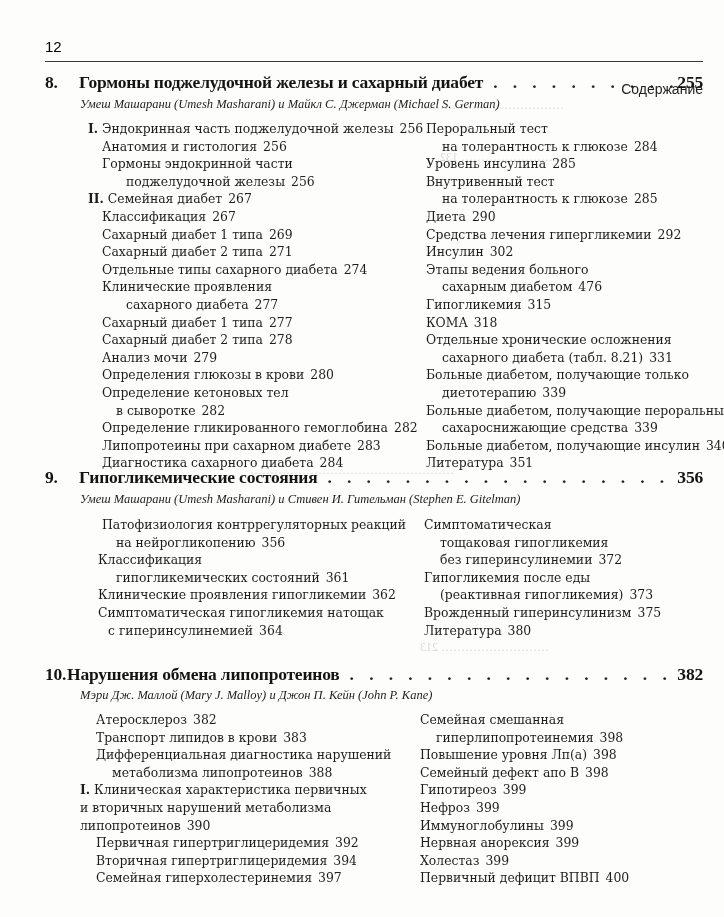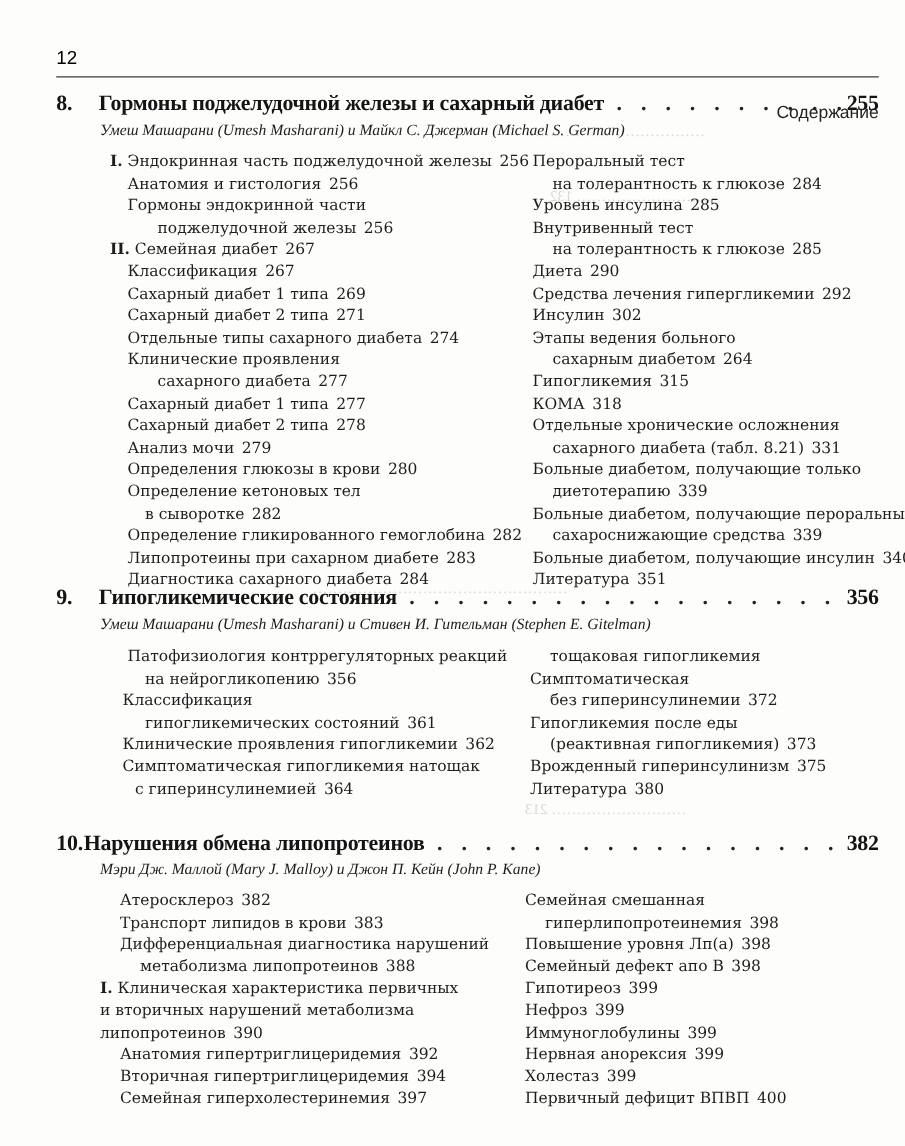--- a/index.html
+++ b/index.html
@@ -115,21 +115,21 @@
   <div class="col" style="left:426px; top:120px;">
     <div class="e i0"><span>Пероральный тест</span></div>
     <div class="e i1" style="padding-left:16px;"><span>на толерантность к глюкозе</span><span class="pg">284</span></div>
     <div class="e i0"><span>Уровень инсулина</span><span class="pg">285</span></div>
     <div class="e i0"><span>Внутривенный тест</span></div>
     <div class="e i1" style="padding-left:16px;"><span>на толерантность к глюкозе</span><span class="pg">285</span></div>
     <div class="e i0"><span>Диета</span><span class="pg">290</span></div>
     <div class="e i0"><span>Средства лечения гипергликемии</span><span class="pg">292</span></div>
     <div class="e i0"><span>Инсулин</span><span class="pg">302</span></div>
     <div class="e i0"><span>Этапы ведения больного</span></div>
-    <div class="e i1" style="padding-left:16px;"><span>сахарным диабетом</span><span class="pg">264</span></div>
+    <div class="e i1" style="padding-left:16px;"><span>сахарным диабетом</span><span class="pg">476</span></div>
     <div class="e i0"><span>Гипогликемия</span><span class="pg">315</span></div>
     <div class="e i0"><span>КОМА</span><span class="pg">318</span></div>
     <div class="e i0"><span>Отдельные хронические осложнения</span></div>
     <div class="e i1" style="padding-left:16px;"><span>сахарного диабета (табл. 8.21)</span><span class="pg">331</span></div>
     <div class="e i0"><span>Больные диабетом, получающие только</span></div>
     <div class="e i1" style="padding-left:16px;"><span>диетотерапию</span><span class="pg">339</span></div>
     <div class="e i0"><span>Больные диабетом, получающие пероральные</span></div>
     <div class="e i1" style="padding-left:16px;"><span>сахароснижающие средства</span><span class="pg">339</span></div>
     <div class="e i0"><span>Больные диабетом, получающие инсулин</span><span class="pg">340</span></div>
     <div class="e i0"><span>Литература</span><span class="pg">351</span></div>
@@ -147,22 +147,22 @@
     <div class="e i1"><span>Патофизиология контррегуляторных реакций</span></div>
     <div class="e i2" style="padding-left:28px;"><span>на нейрогликопению</span><span class="pg">356</span></div>
     <div class="e i1" style="padding-left:10px;"><span>Классификация</span></div>
     <div class="e i2" style="padding-left:28px;"><span>гипогликемических состояний</span><span class="pg">361</span></div>
     <div class="e i1" style="padding-left:10px;"><span>Клинические проявления гипогликемии</span><span class="pg">362</span></div>
     <div class="e i1" style="padding-left:10px;"><span>Симптоматическая гипогликемия натощак</span></div>
     <div class="e i1" style="padding-left:20px;"><span>с гиперинсулинемией</span><span class="pg">364</span></div>
   </div>
 
   <div class="col" style="left:424px; top:516px;">
+    <div class="e i0"><span>Симптоматическая</span></div>
     <div class="e i1" style="padding-left:16px;"><span>тощаковая гипогликемия</span></div>
-    <div class="e i0"><span>Симптоматическая</span></div>
     <div class="e i1" style="padding-left:16px;"><span>без гиперинсулинемии</span><span class="pg">372</span></div>
     <div class="e i0"><span>Гипогликемия после еды</span></div>
     <div class="e i1" style="padding-left:16px;"><span>(реактивная гипогликемия)</span><span class="pg">373</span></div>
     <div class="e i0"><span>Врожденный гиперинсулинизм</span><span class="pg">375</span></div>
     <div class="e i0"><span>Литература</span><span class="pg">380</span></div>
   </div>
 
   <div class="chap" style="top:664px;">
     <span class="num wide">10.</span>
     <span class="title" style="margin-left:16px;">Нарушения обмена липопротеинов</span>
@@ -172,21 +172,21 @@
   <div class="authors" style="top:688px;">Мэри Дж. Маллой (Mary J. Malloy) и Джон П. Кейн (John P. Kane)</div>
 
   <div class="col" style="left:80px; top:711px;">
     <div class="e" style="padding-left:16px;"><span>Атеросклероз</span><span class="pg">382</span></div>
     <div class="e" style="padding-left:16px;"><span>Транспорт липидов в крови</span><span class="pg">383</span></div>
     <div class="e" style="padding-left:16px;"><span>Дифференциальная диагностика нарушений</span></div>
     <div class="e" style="padding-left:32px;"><span>метаболизма липопротеинов</span><span class="pg">388</span></div>
     <div class="e"><span class="b">I.</span> <span>Клиническая характеристика первичных</span></div>
     <div class="e"><span>и вторичных нарушений метаболизма</span></div>
     <div class="e"><span>липопротеинов</span><span class="pg">390</span></div>
-    <div class="e" style="padding-left:16px;"><span>Анатомия гипертриглицеридемия</span><span class="pg">392</span></div>
+    <div class="e" style="padding-left:16px;"><span>Первичная гипертриглицеридемия</span><span class="pg">392</span></div>
     <div class="e" style="padding-left:16px;"><span>Вторичная гипертриглицеридемия</span><span class="pg">394</span></div>
     <div class="e" style="padding-left:16px;"><span>Семейная гиперхолестеринемия</span><span class="pg">397</span></div>
   </div>
 
   <div class="col" style="left:420px; top:711px;">
     <div class="e i0"><span>Семейная смешанная</span></div>
     <div class="e i1" style="padding-left:16px;"><span>гиперлипопротеинемия</span><span class="pg">398</span></div>
     <div class="e i0"><span>Повышение уровня Лп(а)</span><span class="pg">398</span></div>
     <div class="e i0"><span>Семейный дефект апо B</span><span class="pg">398</span></div>
     <div class="e i0"><span>Гипотиреоз</span><span class="pg">399</span></div>

